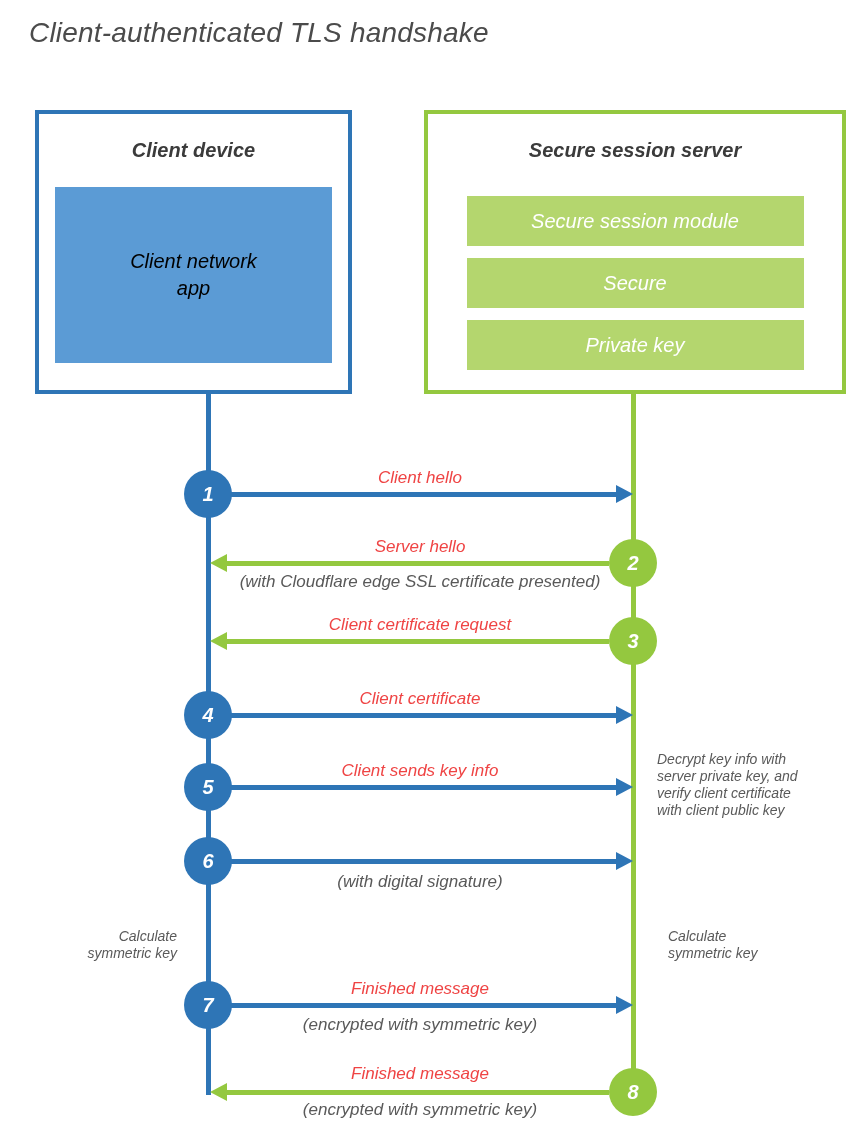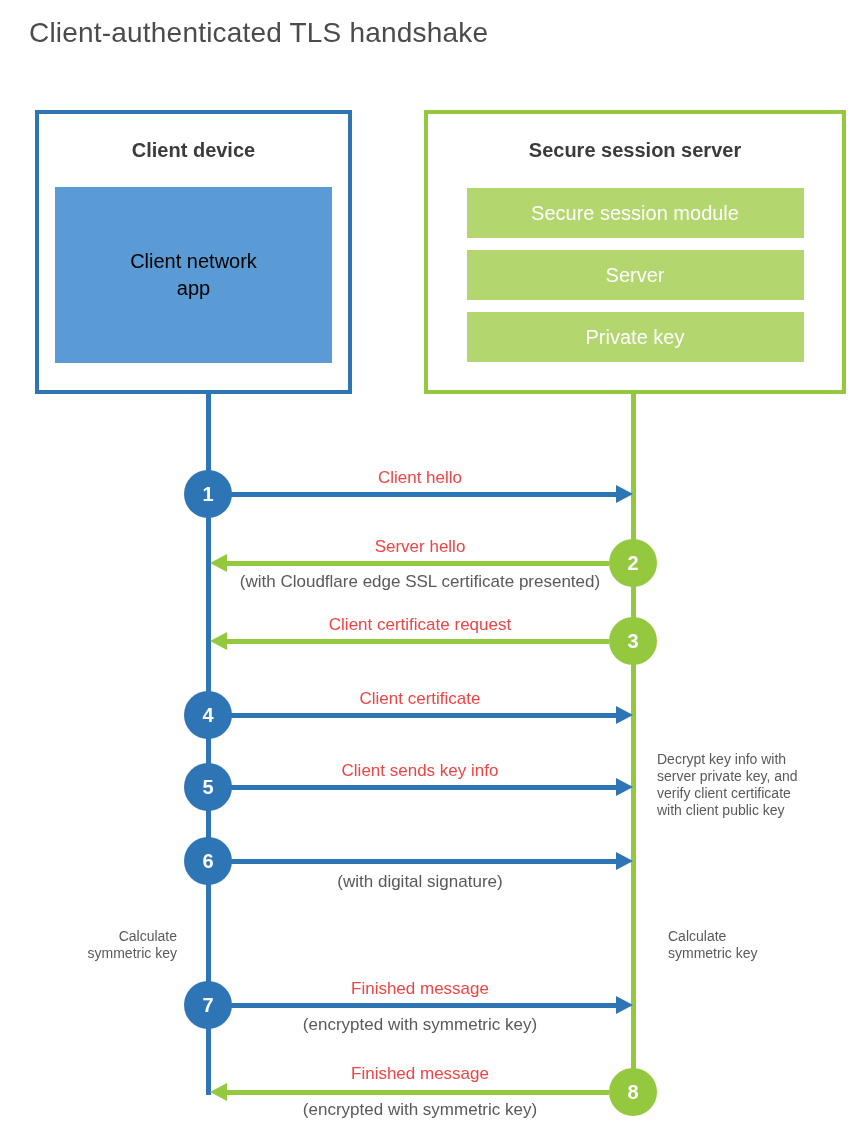--- a/index.html
+++ b/index.html
@@ -2,21 +2,21 @@
 <html><head>
 <meta charset="utf-8">
 <style>
   * { margin:0; padding:0; box-sizing:border-box; }
   html,body { background:#ffffff; }
   body { font-family:"Liberation Sans", sans-serif; }
   #canvas {
     position:relative; width:865px; height:1146px; background:#ffffff;
     overflow:hidden;
   }
-  .abs { position:absolute; }
+  .abs { position:absolute;font-style:italic; }
 
   
   .page-title {
     left:29px; top:17px; font-size:28px; font-weight:300;
     color:#4b4b4b; letter-spacing:0.2px; font-family:"Liberation Sans", sans-serif;
   }
 
   
   .actor-box { background:#fff; }
   .client-box { left:35px; top:110px; width:317px; height:284px; border:4px solid #2e75b6; }
@@ -30,21 +30,21 @@
     display:flex; align-items:center; justify-content:center;
   }
   .app-fill .fill-label {
     color:#000000; font-size:20px; line-height:27px; text-align:center; white-space:pre-line;
   }
   .module-fill {
     width:337px; height:50px; margin:12px auto 0; background:#b4d66e;
     display:flex; align-items:center; justify-content:center;
     color:#ffffff; font-size:20px;
   }
-  .module-fill.first { margin-top:26px; }
+  .module-fill.first { margin-top:34px; }
 
   
   .lifeline { width:5px; }
   .lifeline.blue  { left:206px; top:392px; height:703px; background:#2e75b6; }
   .lifeline.green { left:631px; top:392px; height:701px; background:#94c83f; }
 
   
   .circle {
     width:48px; height:48px; border-radius:50%;
     display:flex; align-items:center; justify-content:center;
@@ -88,21 +88,21 @@
     <div class="actor-heading">Client device</div>
     <div class="app-fill">
       <div class="fill-label">Client network
 app</div>
     </div>
   </div>
 
   <div class="abs actor-box server-box">
     <div class="actor-heading">Secure session server</div>
     <div class="module-fill first">Secure session module</div>
-    <div class="module-fill">Server</div>
+    <div class="module-fill">Secure</div>
     <div class="module-fill">Private key</div>
   </div>
 
   <div class="abs lifeline blue"></div>
   <div class="abs lifeline green"></div>
 
   <div class="abs msg-label" style="top:468px">Client hello</div>
   <div class="abs hline blue" style="top:492px"></div>
   <div class="abs tri right" style="top:485px"></div>
   <div class="abs circle blue" style="top:470px">1</div>

